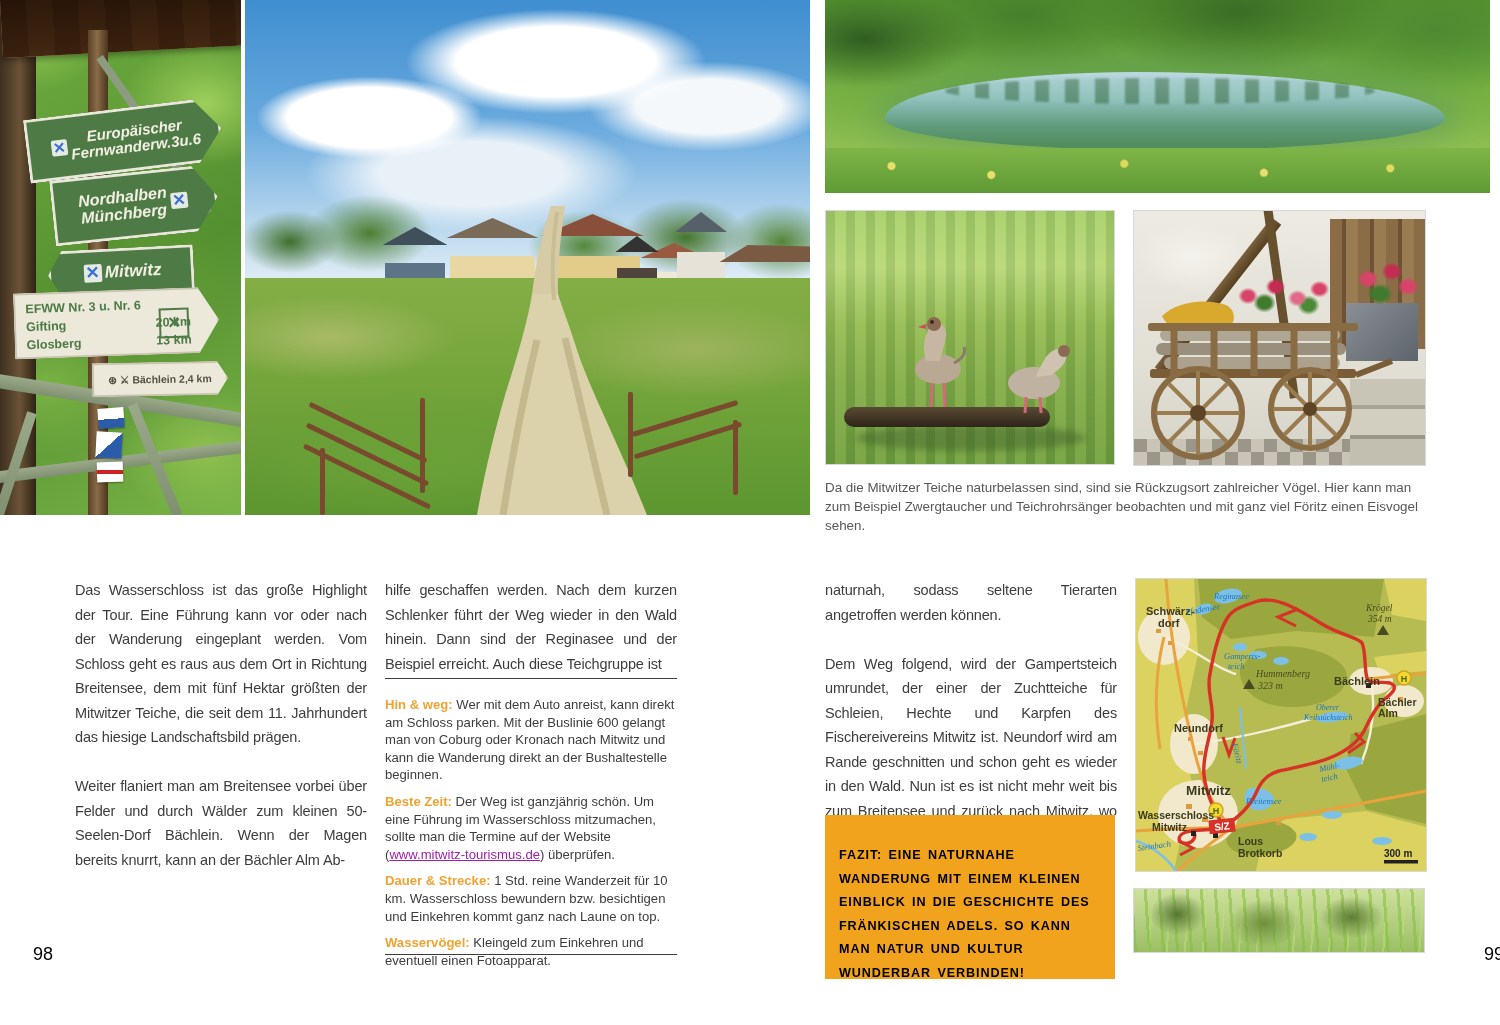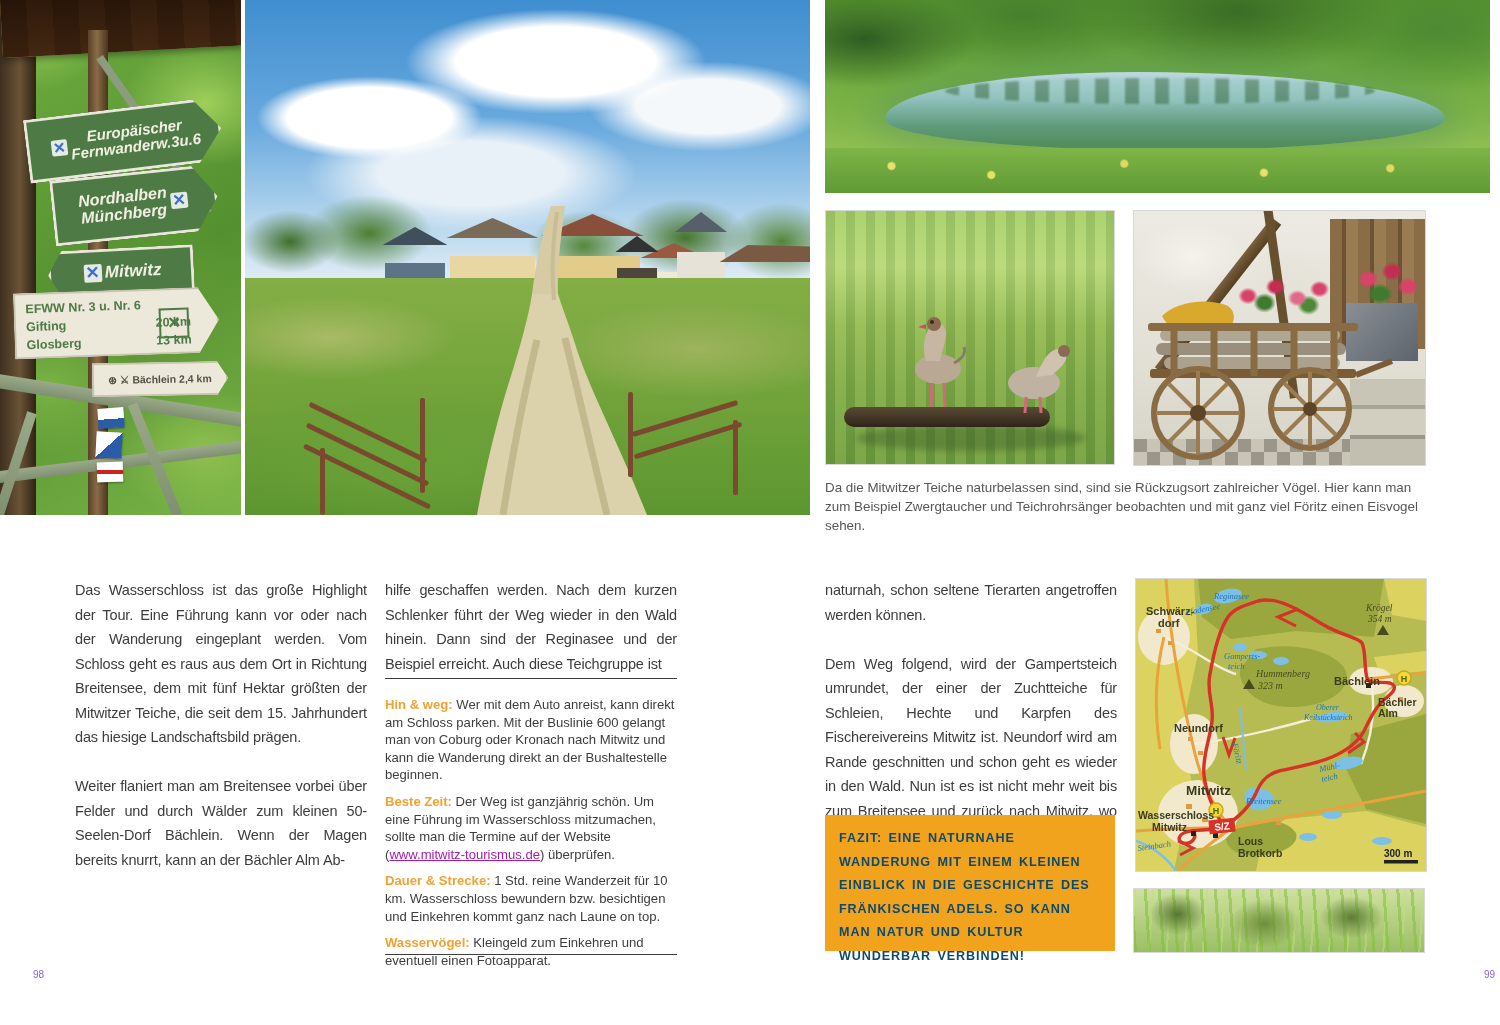--- a/index.html
+++ b/index.html
@@ -144,38 +144,38 @@
   .col p{margin:0 0 24.5px 0;}
   #col1{left:75px;} #col2{left:385px;} #col3{left:825px;}
 
   #infobox{left:385px;top:678px;width:292px;border-top:1.5px solid #3d3d3d;border-bottom:1.5px solid #3d3d3d;
     box-sizing:border-box;height:277px;padding-top:17px;font-size:13.1px;line-height:17.6px;
     color:#3d3d3d;text-align:left;}
   #infobox .item{margin-bottom:9px;}
   #infobox .lbl{color:#f0a232;font-weight:bold;}
   #infobox a{color:#a21caf;text-decoration:underline;}
 
-  #fazit-box{left:825px;top:815px;width:290px;height:136px;background:#f2a31d;box-sizing:border-box;
-    padding:12px 14px;color:#0c4a6e;font-weight:bold;font-size:12.6px;line-height:23.5px;
+  #fazit-box{left:825px;top:815px;width:290px;height:164px;background:#f2a31d;box-sizing:border-box;
+    padding:29px 14px;color:#000000;font-weight:bold;font-size:12.6px;line-height:23.5px;
     letter-spacing:0.9px;word-spacing:2px;text-transform:uppercase;}
 
   
   #map{left:1135px;top:578px;width:290px;height:292px;border:1px solid #d8d8d8;box-sizing:content-box;}
 
   
   #photo-grass{left:1133px;top:888px;width:292px;height:65px;border:1px solid #d8d8d8;box-sizing:border-box;
     background:
       radial-gradient(40px 30px at 15% 40%, #56772f 0%, rgba(0,0,0,0) 70%),
       radial-gradient(50px 35px at 45% 55%, #6d8f3a 0%, rgba(0,0,0,0) 70%),
       radial-gradient(45px 30px at 75% 45%, #5d7f33 0%, rgba(0,0,0,0) 70%),
       repeating-linear-gradient(86deg,rgba(130,190,60,.55) 0 3px,rgba(0,0,0,0) 3px 14px),
       repeating-linear-gradient(94deg,rgba(190,225,120,.5) 0 2px,rgba(0,0,0,0) 2px 18px),
       linear-gradient(#cfe0a0,#9bbf64);}
 
-  .pagenum{position:absolute;top:969px;font-size:10px;color:#8b5cf6;}
+  .pagenum{position:absolute;top:944px;font-size:18px;color:#000000;}
   #pagenum-left{left:33px;} #pagenum-right{left:1452px;margin-left:32px;}
 
   .map-town{font-family:"Liberation Sans",sans-serif;font-weight:bold;fill:#3b3b1e;}
   .map-water{font-family:"Liberation Serif",serif;font-style:italic;fill:#1f74b4;}
   .map-topo{font-family:"Liberation Serif",serif;font-style:italic;fill:#4a4a20;}
 </style>
 </head>
 <body>
 
 <div id="photo-signpost" class="photo">
@@ -357,21 +357,21 @@
     </g>
     <circle cx="64" cy="202" r="8" fill="#5e4426"></circle>
     <circle cx="176" cy="198" r="7" fill="#5e4426"></circle>
     <path d="M222,164 L258,150" stroke="#7a5c36" stroke-width="6"></path>
   </svg>
 </div>
 
 <div id="caption-right" class="abs">Da die Mitwitzer Teiche naturbelassen sind, sind sie Rückzugsort zahlreicher Vögel. Hier kann man zum Beispiel Zwergtaucher und Teichrohrsänger beobachten und mit ganz viel Föritz einen Eisvogel sehen.</div>
 
 <div id="col1" class="col">
-  <p>Das Wasserschloss ist das große Highlight der Tour. Eine Führung kann vor oder nach der Wanderung eingeplant werden. Vom Schloss geht es raus aus dem Ort in Richtung Breitensee, dem mit fünf Hektar größten der Mitwitzer Teiche, die seit dem 15. Jahrhundert das hiesige Landschaftsbild prägen.</p>
+  <p>Das Wasserschloss ist das große Highlight der Tour. Eine Führung kann vor oder nach der Wanderung eingeplant werden. Vom Schloss geht es raus aus dem Ort in Richtung Breitensee, dem mit fünf Hektar größten der Mitwitzer Teiche, die seit dem 11. Jahrhundert das hiesige Landschaftsbild prägen.</p>
   <p>Weiter flaniert man am Breitensee vorbei über Felder und durch Wälder zum kleinen 50-Seelen-Dorf Bächlein. Wenn der Magen bereits knurrt, kann an der Bächler Alm Ab-</p>
 </div>
 
 <div id="col2" class="col">
   <p>hilfe geschaffen werden. Nach dem kurzen Schlenker führt der Weg wieder in den Wald hinein. Dann sind der Reginasee und der Beispiel erreicht. Auch diese Teichgruppe ist</p>
 </div>
 
 <div id="infobox" class="abs">
   <div class="item">
     <span class="lbl">Hin &amp; weg:</span>
@@ -385,21 +385,21 @@
     <span class="lbl">Dauer &amp; Strecke:</span>
     <span>1 Std. reine Wanderzeit für 10 km. Wasserschloss bewundern bzw. besichtigen und Einkehren kommt ganz nach Laune on top.</span>
   </div>
   <div class="item">
     <span class="lbl">Wasservögel:</span>
     <span>Kleingeld zum Einkehren und eventuell einen Fotoapparat.</span>
   </div>
 </div>
 
 <div id="col3" class="col">
-  <p>naturnah, schon seltene Tierarten angetroffen werden können.</p>
+  <p>naturnah, sodass seltene Tierarten angetroffen werden können.</p>
   <p>Dem Weg folgend, wird der Gampertsteich umrundet, der einer der Zuchtteiche für Schleien, Hechte und Karpfen des Fischereivereins Mitwitz ist. Neundorf wird am Rande geschnitten und schon geht es wieder in den Wald. Nun ist es ist nicht mehr weit bis zum Breitensee und zurück nach Mitwitz, wo der Rundweg endet.</p>
 </div>
 
 <div id="fazit-box" class="abs">
   <span>Fazit: Eine naturnahe Wanderung mit einem kleinen Einblick in die Geschichte des fränkischen Adels. So kann man Natur und Kultur wunderbar verbinden!</span>
 </div>
 
 <div id="map" class="abs">
 <svg width="290" height="292" viewBox="0 0 290 292">
   <rect width="290" height="292" fill="#b6bc52"></rect>

